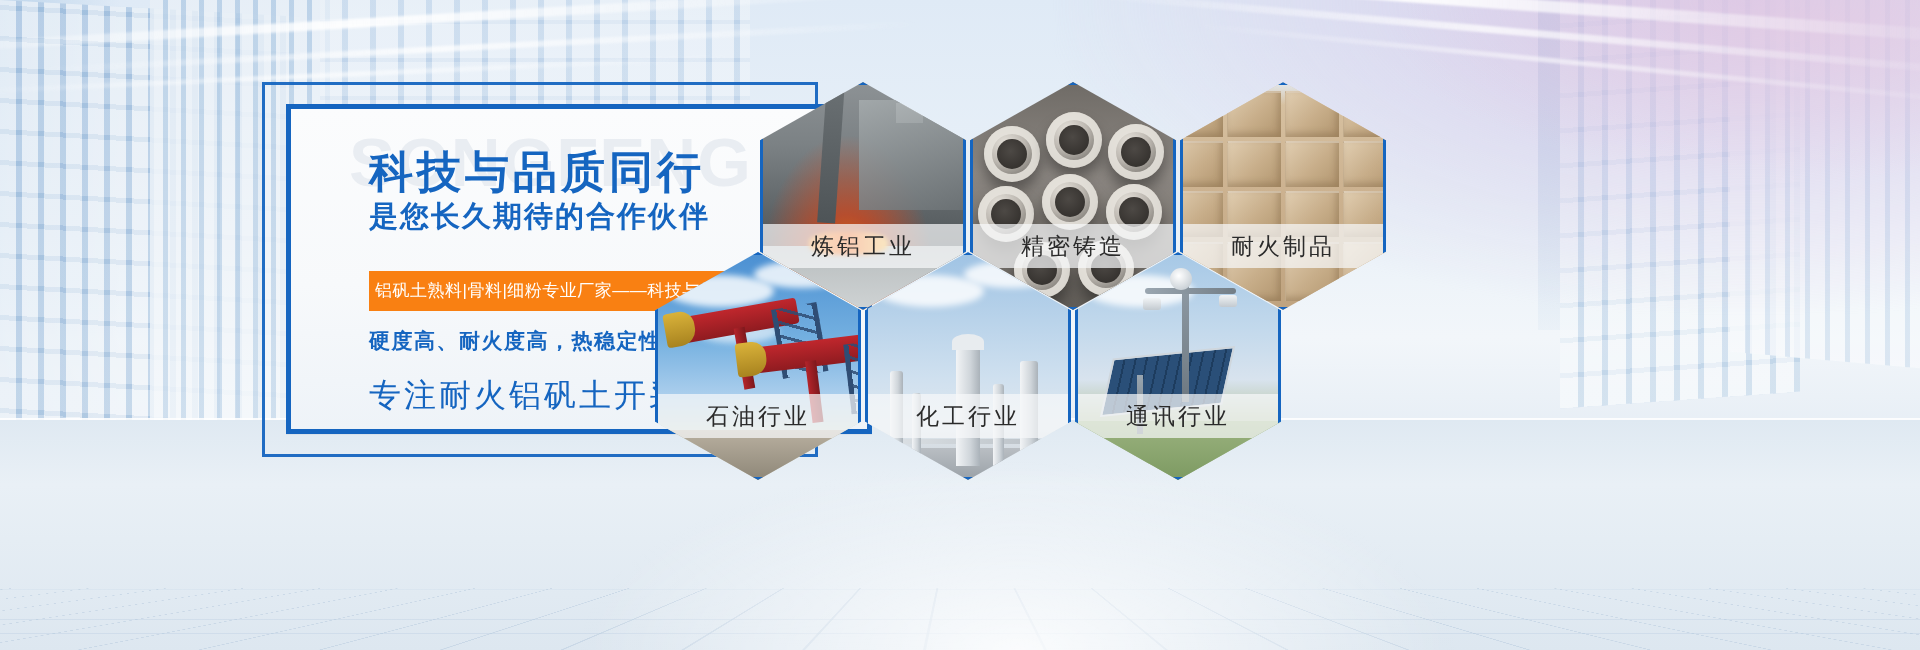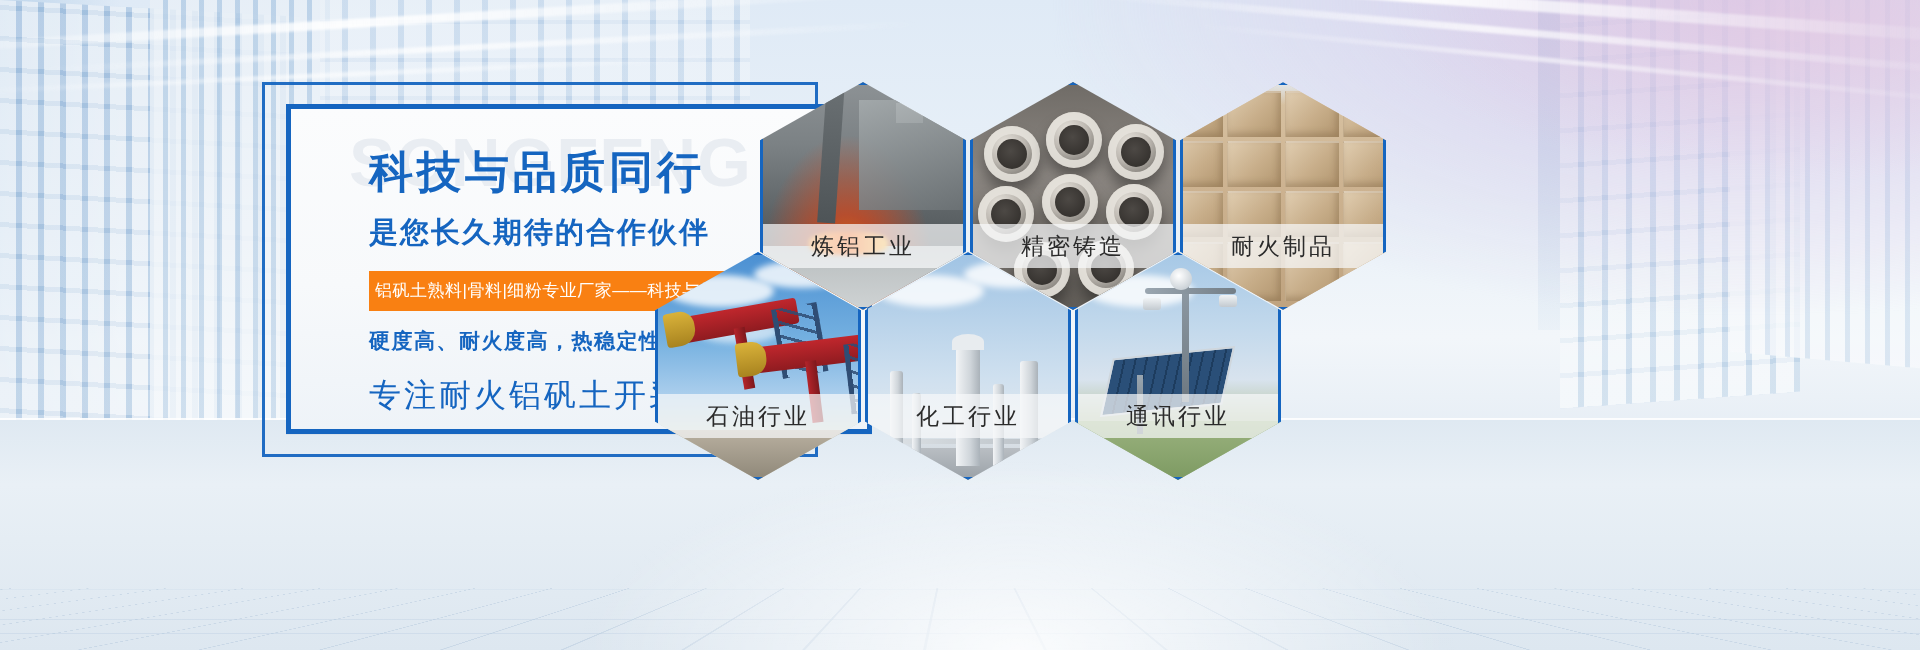--- a/index.html
+++ b/index.html
@@ -136,21 +136,21 @@
     font-size:69px; font-weight:bold; letter-spacing:1px;
     color:#e9edf2; white-space:nowrap; user-select:none;
     font-family:"Liberation Sans",sans-serif;
   }
   .t-main{
     position:absolute; left:78px; top:34px;
     font-size:44px; font-weight:bold; color:#1565c0; letter-spacing:4px;
     white-space:nowrap;
   }
   .t-sub{
-    position:absolute; left:78px; top:104px;
+    position:absolute; left:78px; top:88px;
     font-size:29px; font-weight:bold; color:#1565c0; letter-spacing:2px;
     white-space:nowrap;
   }
   .t-orange{
     position:absolute; left:78px; top:162px;
     background:#f98012; color:#ffffff;
     font-size:17px; letter-spacing:.5px;
     padding:8px 6px 9px 6px;
     white-space:nowrap;
   }

